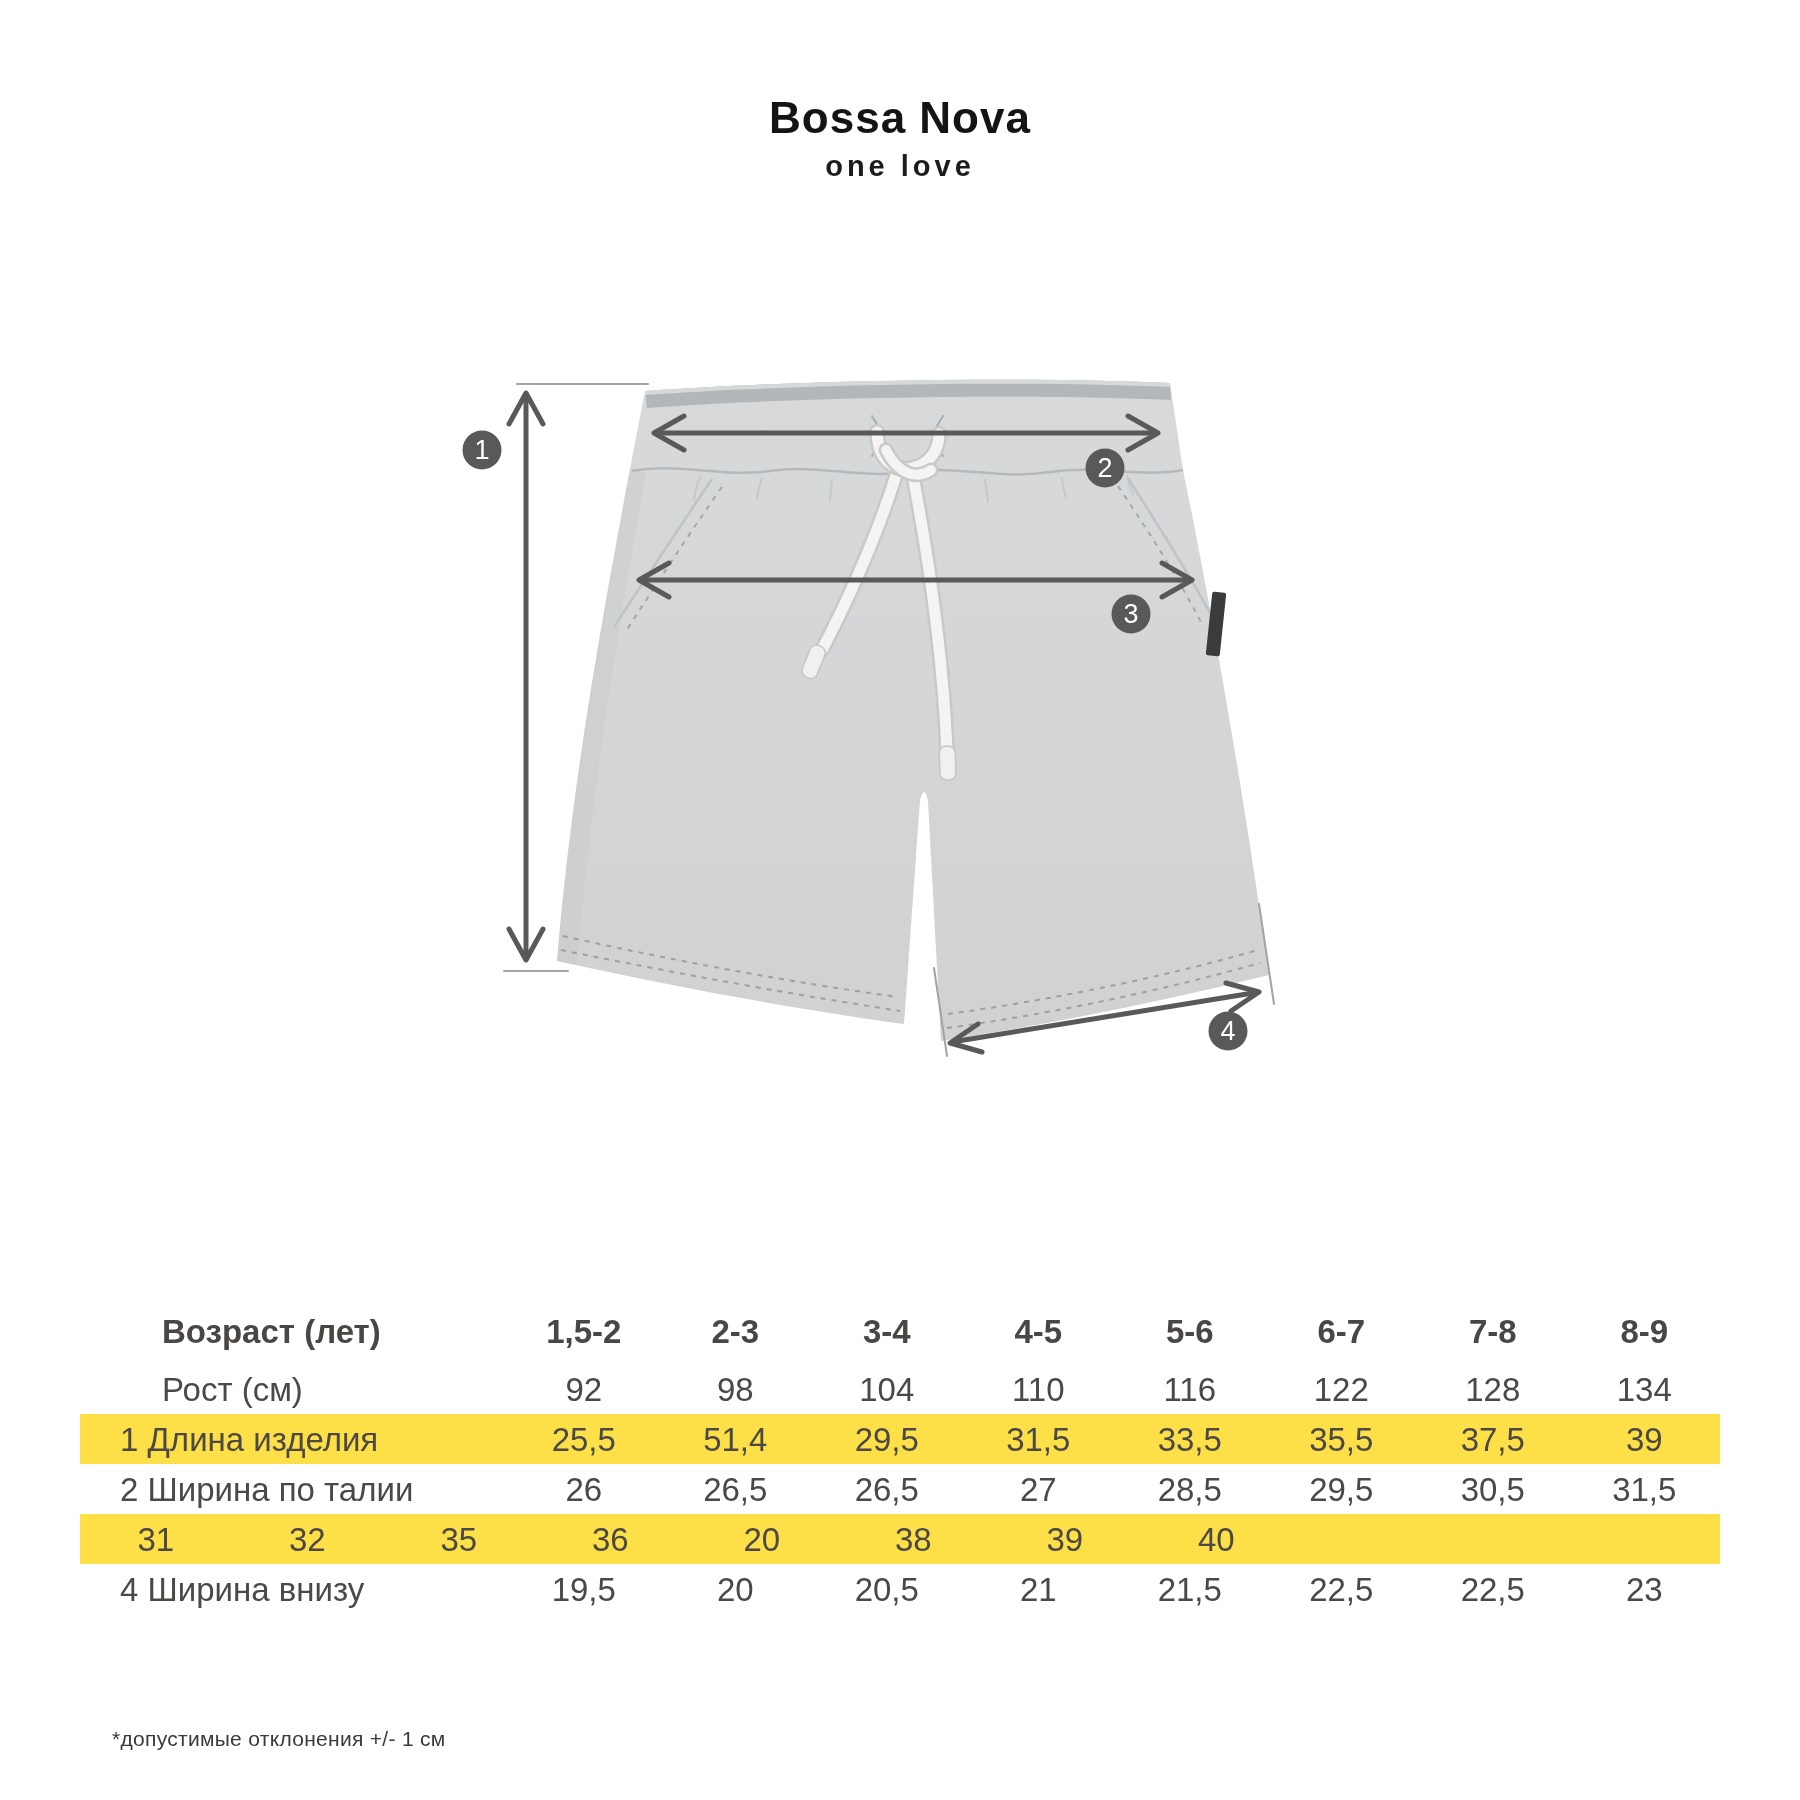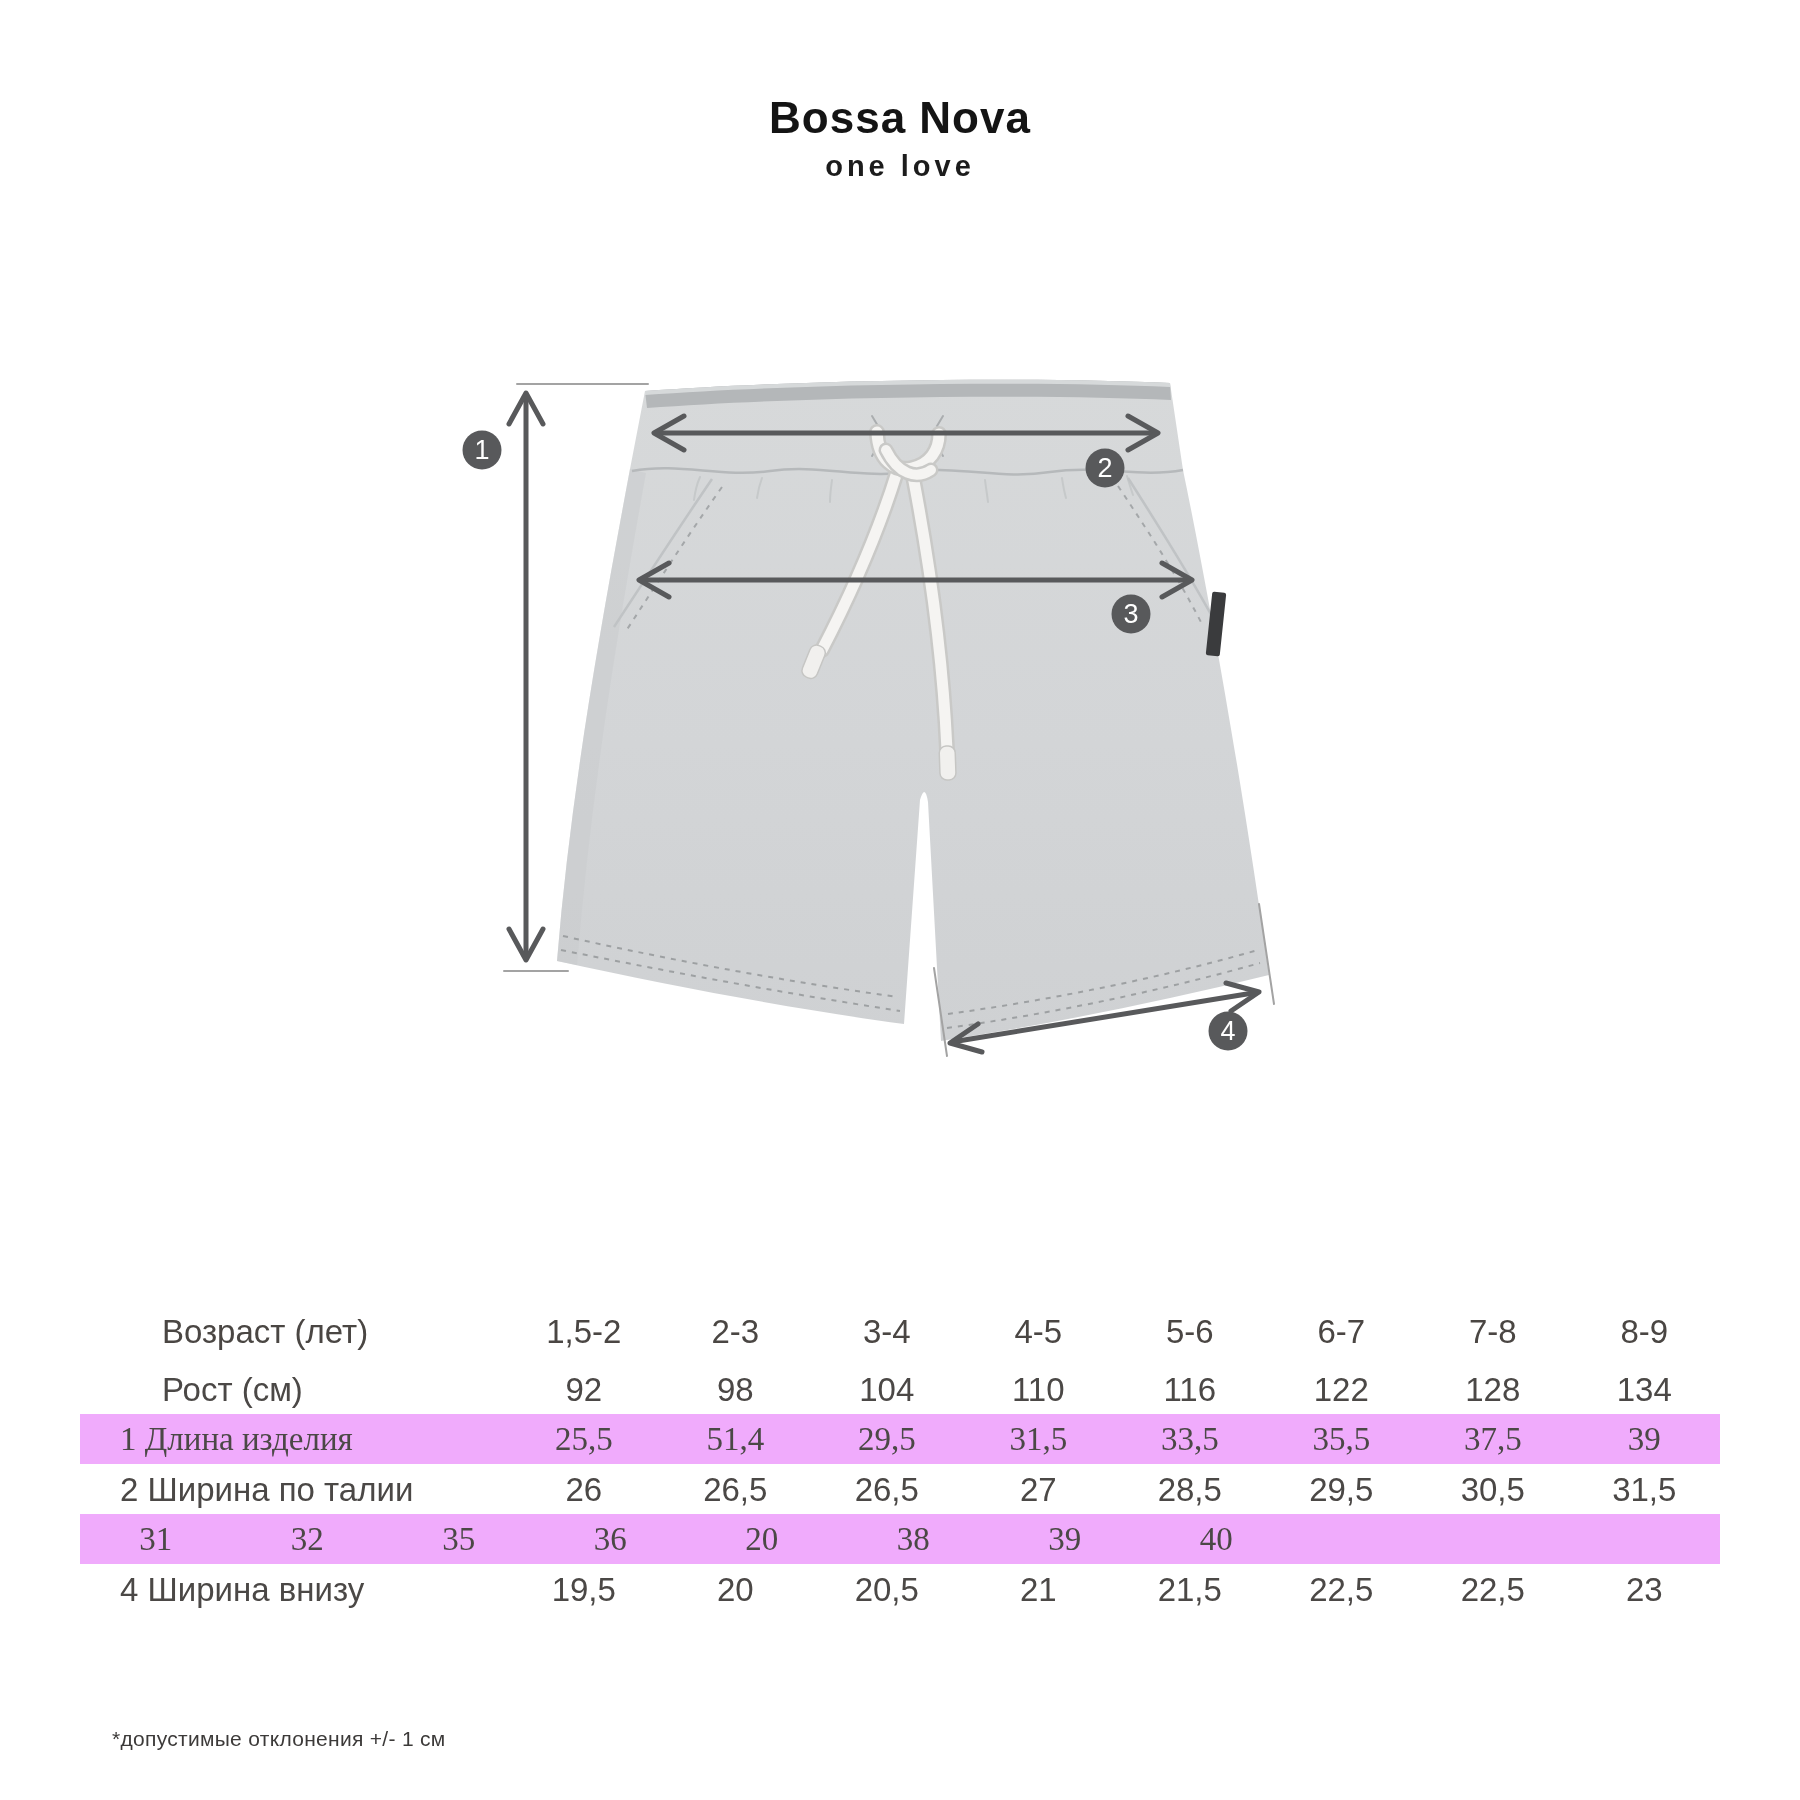--- a/index.html
+++ b/index.html
@@ -13,22 +13,22 @@
     font-size:44px;font-weight:700;letter-spacing:1px;line-height:1;
   }
   .logo .tagline{
     margin-top:12px;font-size:29px;font-weight:600;letter-spacing:4px;line-height:1;color:#1c1c1c;
   }
   
   .diagram{position:absolute;left:380px;top:330px;width:960px;height:800px;}
   
   .size-table{position:absolute;left:80px;top:1306px;width:1640px;font-size:33px;}
   .trow{display:flex;height:50px;align-items:center;}
-  .trow.header{font-weight:400;margin-bottom:8px;color:#4a4643;}
-  .trow.shaded{background:#f0abfc;font-family:Liberation Serif, serif;}
+  .trow.header{font-weight:700;margin-bottom:8px;color:#4a4643;}
+  .trow.shaded{background:#fde047;}
   .cell{line-height:1;}
   .cell.label{width:428px;padding-left:40px;box-sizing:border-box;text-align:left;}
   .cell.label.indent{padding-left:82px;}
   .cell.val{width:151.5px;text-align:center;}
   
   .footnote{position:absolute;left:112px;top:1727px;font-size:21px;color:#3c3a39;letter-spacing:.3px;}
 </style>
 </head>
 <body>
 

